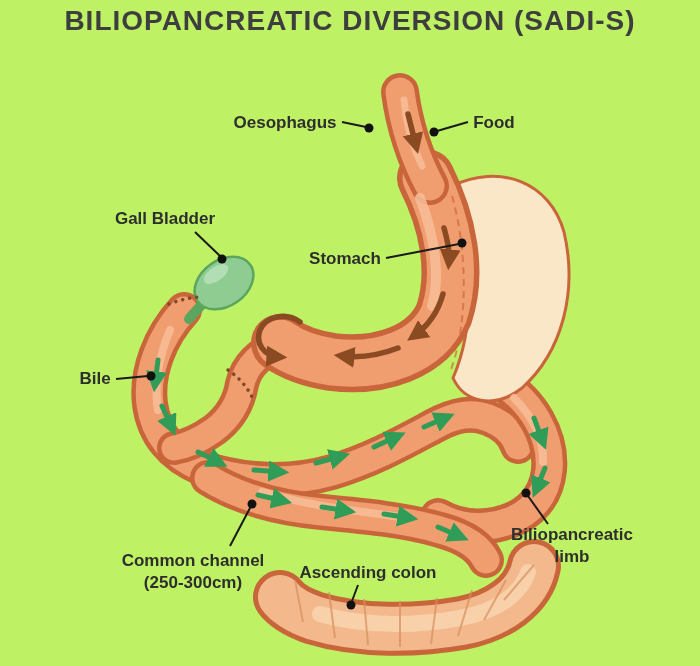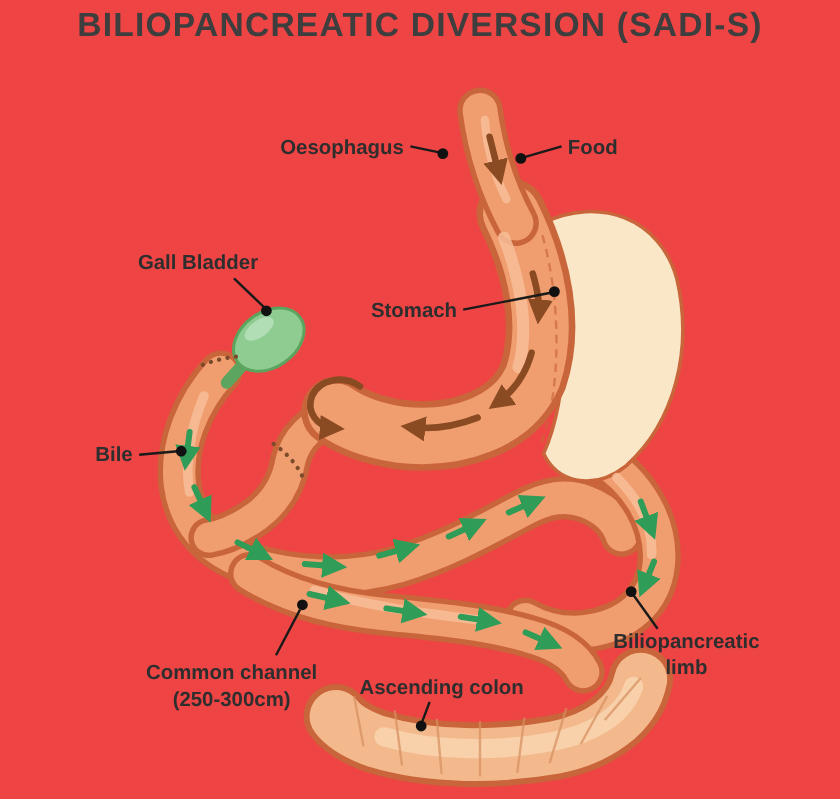--- a/index.html
+++ b/index.html
@@ -1,17 +1,17 @@
 <!DOCTYPE html>
 <html><head>
 <meta charset="utf-8">
 <style>
   html,body { margin:0; padding:0; background:#ffffff; }
   .canvas {
-    position:relative; width:700px; height:666px; background:#ef4444;
+    position:relative; width:700px; height:666px; background:#bef264;
     font-family:"Liberation Sans", sans-serif; overflow:hidden;
   }
   svg { display:block; }
   .ttl  { font:700 28px "Liberation Sans", sans-serif; fill:#3e3e3e; letter-spacing:1px; }
   .lbl  { font:700 17px "Liberation Sans", sans-serif; fill:#2e2e2e; }
   .tube-o { fill:none; stroke:#C9653A; stroke-linecap:round; }
   .tube-i { fill:none; stroke:#F09D6F; stroke-linecap:round; }
   .hl     { fill:none; stroke:#F7BE99; stroke-linecap:round; opacity:.85; }
   .arrow-g { fill:none; stroke:#2F9C57; stroke-width:5; stroke-linecap:round; }
   .arrow-b { fill:none; stroke:#8A4A22; stroke-width:5.5; stroke-linecap:round; }

